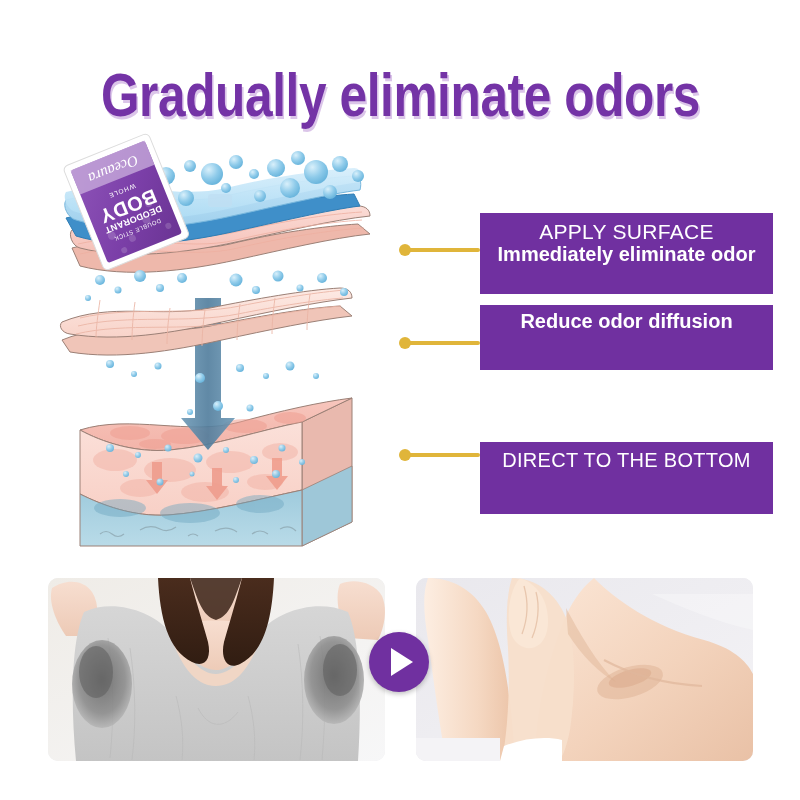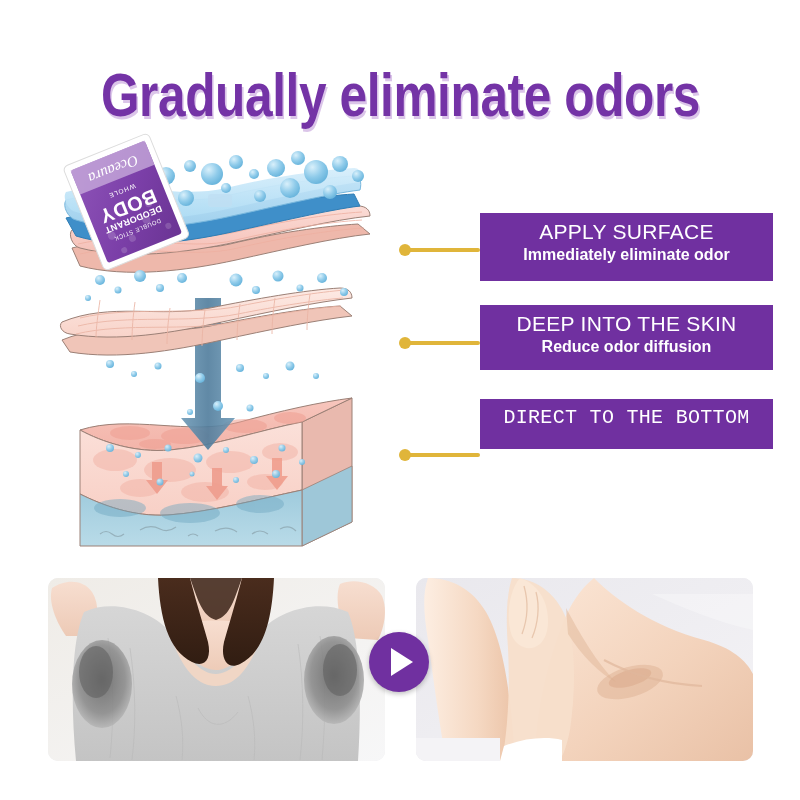--- a/index.html
+++ b/index.html
@@ -50,28 +50,28 @@
   .callout .c-title{
     display:block;
     font-size:21px;
     line-height:25px;
     letter-spacing:.3px;
     font-weight:400;
     white-space:nowrap;
   }
   .callout .c-sub{
     display:block;
-    font-size:16px;
+    font-size:20px;
     line-height:21px;
     font-weight:bold;
     white-space:nowrap;
   }
-  .callout.c1{top:213px;height:68px;}
+  .callout.c1{top:213px;height:81px;}
   .callout.c2{top:305px;height:65px;}
-  .callout.c3{top:399px;height:50px;font-family:Liberation Mono, monospace;}
+  .callout.c3{top:442px;height:72px;}
   .callout.c3 .c-title{font-size:20px;}
 
   
   .connector{
     position:absolute;
     height:4px;
     background:#e0b53a;
     border-radius:2px;
   }
   .connector .dot{
@@ -360,21 +360,20 @@
 </div>
 <div class="callout c1">
   <span class="c-title">APPLY SURFACE</span>
   <span class="c-sub">Immediately eliminate odor</span>
 </div>
 
 <div class="connector conn2">
   <span class="dot"></span>
 </div>
 <div class="callout c2">
-  <span class="c-title">DEEP INTO THE SKIN</span>
   <span class="c-sub">Reduce odor diffusion</span>
 </div>
 
 <div class="connector conn3">
   <span class="dot"></span>
 </div>
 <div class="callout c3">
   <span class="c-title">DIRECT TO THE BOTTOM</span>
 </div>
 

